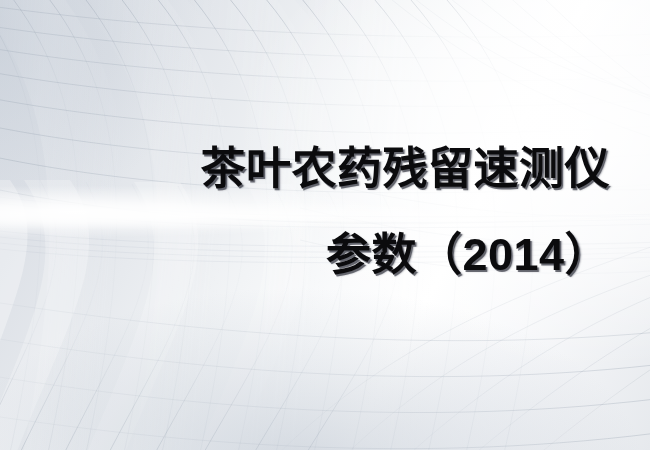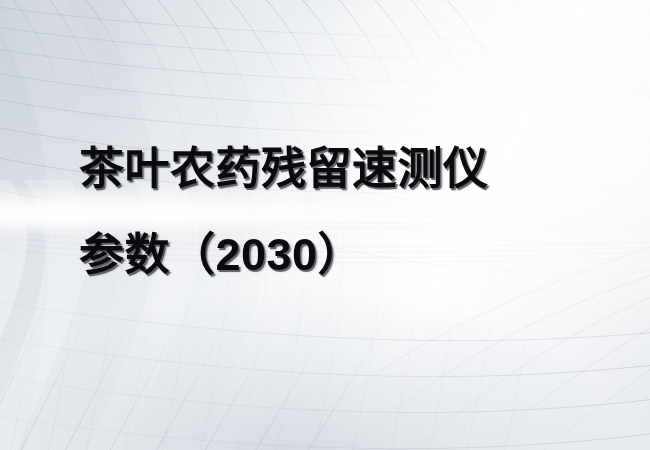--- a/index.html
+++ b/index.html
@@ -75,23 +75,24 @@
       radial-gradient(ellipse 300px 260px at -6% 6%,
         rgba(186,195,207,0.45) 0%,
         rgba(186,195,207,0.0) 80%);
   }
 
   .bg-svg { display: block; }
 
   
   #headline {
     position: absolute;
-    left: 79px;
+    left: 90px;
     top: 126px;
     width: 520px;
+    text-align: right;
   }
   .hl-line {
     color: #0b0b0d;
     font-family: "Liberation Sans", "DejaVu Sans", sans-serif;
     font-weight: 700;
     font-size: 45px;
     line-height: 86px;
     letter-spacing: 0.5px;
     white-space: nowrap;
     text-shadow:
@@ -228,16 +229,16 @@
 
     </g>
   </svg>
 
   <div class="bg-layer bg-glow-right"></div>
   <div class="bg-layer bg-shade"></div>
   <div class="bg-layer bg-streak"></div>
 
   <div id="headline">
     <div class="hl-line">茶叶农药残留速测仪</div>
-    <div class="hl-line">参数（2030）</div>
+    <div class="hl-line">参数（2014）</div>
   </div>
 
 </div>
 
 </body></html>

